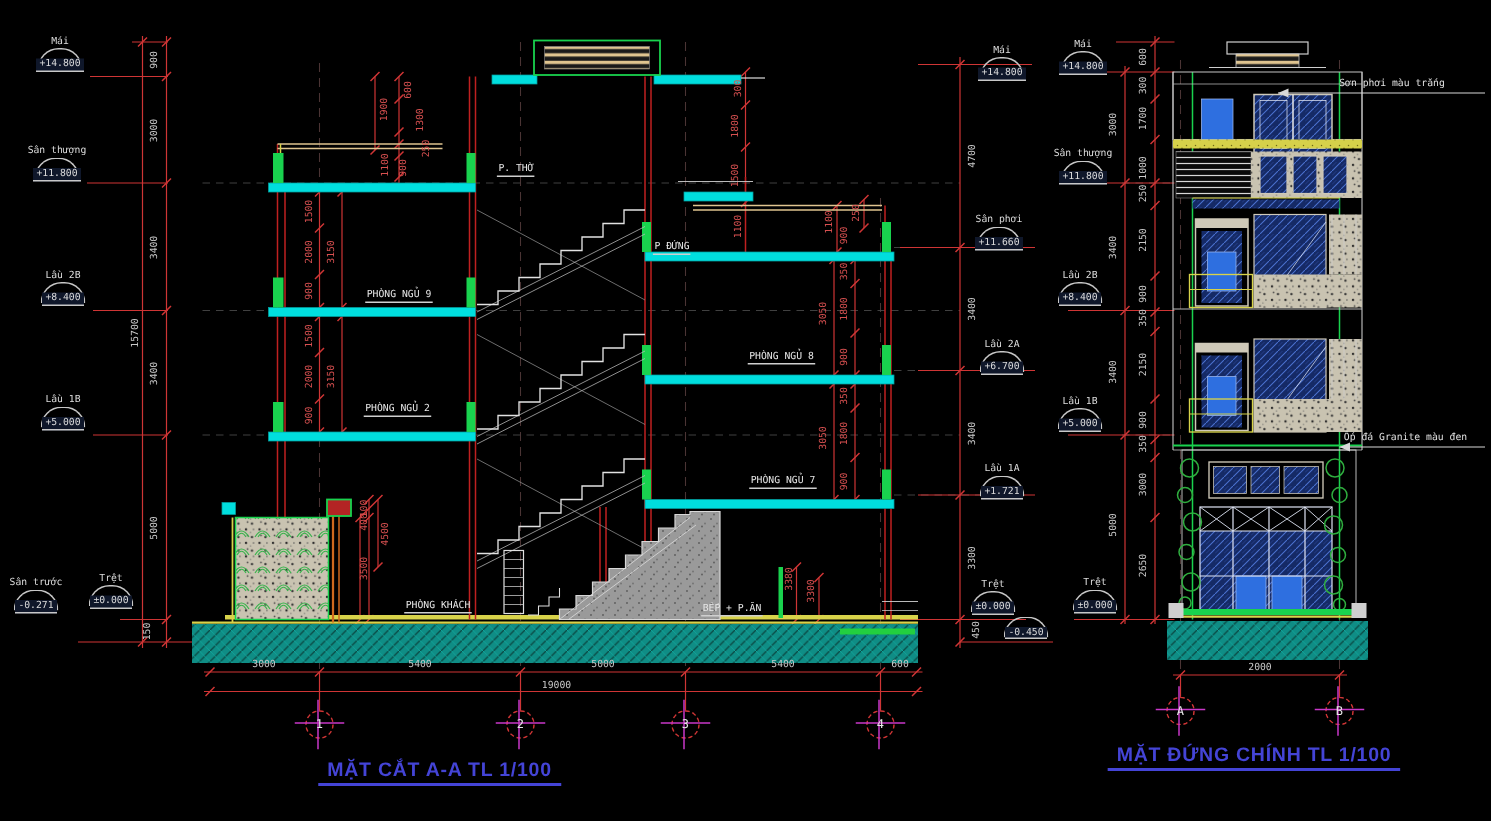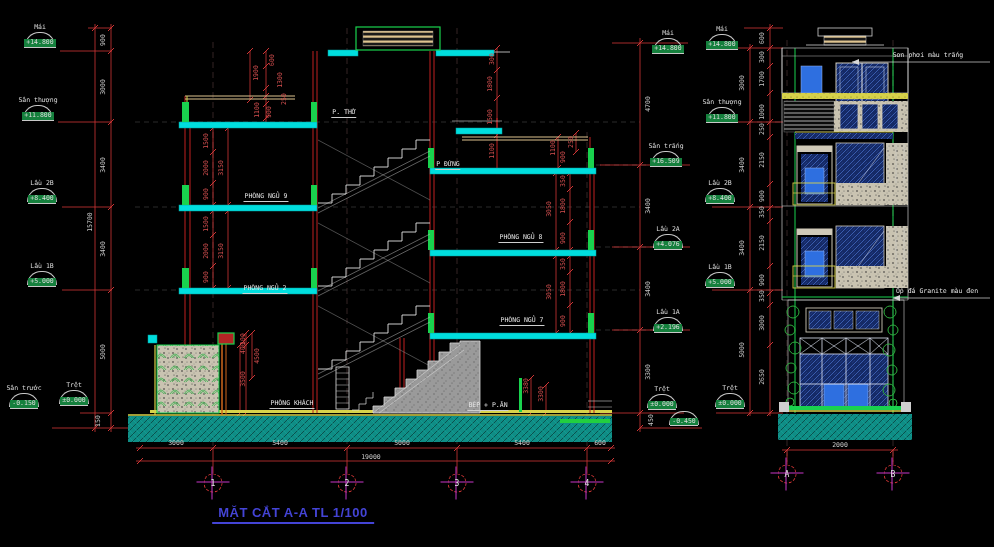--- a/index.html
+++ b/index.html
@@ -13,21 +13,21 @@
   .rm{position:absolute;transform:translate(-50%,-50%);color:#e6e6e6;font-size:6.5px;
       border-bottom:1px solid #cfcfcf;padding:0 1px 1px;white-space:nowrap;z-index:3;}
   .note{position:absolute;transform:translate(-50%,-50%);color:#e0e0e0;font-size:6.5px;
       white-space:nowrap;z-index:3;}
   .lvl{position:absolute;width:60px;text-align:center;color:#dcdcdc;font-size:6.5px;
       line-height:1.15;z-index:3;}
   .lvl-name{white-space:nowrap;}
   .lvl-arc{width:28px;height:13px;border:1px solid #c8c8c8;border-bottom:none;
       border-radius:14px 14px 0 0;margin:1px auto -7px auto;}
   .lvl-val{display:inline-block;border-bottom:1px solid #c8c8c8;padding:0 2px;
-      background:#15803d;white-space:nowrap;}
+      background:#0f172a;white-space:nowrap;}
   .bub{position:absolute;width:17px;height:17px;border:1px dashed #cf3535;border-radius:50%;
       color:#e8e8e8;font-size:8px;display:flex;align-items:center;justify-content:center;
       transform:translate(-50%,-50%);z-index:4;background:#000;}
   .bub::before{content:"";position:absolute;left:-8px;right:-8px;top:7px;height:0;
       border-top:1px solid #c837c8;}
   .bub::after{content:"";position:absolute;top:-8px;bottom:-8px;left:7px;width:0;
       border-left:1px solid #c837c8;}
   .bub span{position:relative;z-index:2;}
   .ttl{position:absolute;transform:translateX(-50%);color:#4444d6;
       font:bold 13px "Liberation Sans",sans-serif;letter-spacing:.5px;
@@ -358,27 +358,27 @@
 <line x1="852" y1="62" x2="990" y2="62" stroke="#d8d8d8" stroke-width="0.7"></line>
 <polygon points="852,62 859,59 859,65" fill="#d8d8d8"></polygon>
 <line x1="893" y1="298" x2="990" y2="298" stroke="#d8d8d8" stroke-width="0.7"></line>
 <polygon points="893,298 900,295 900,301" fill="#d8d8d8"></polygon>
 </svg>
 
 <div class="lvl" style="left:10px;top:24px"><div class="lvl-name">Mái</div><div class="lvl-arc"></div><div class="lvl-val">+14.800</div></div>
 <div class="lvl" style="left:8px;top:97px"><div class="lvl-name">Sân thượng</div><div class="lvl-arc"></div><div class="lvl-val">+11.800</div></div>
 <div class="lvl" style="left:12px;top:180px"><div class="lvl-name">Lầu 2B</div><div class="lvl-arc"></div><div class="lvl-val">+8.400</div></div>
 <div class="lvl" style="left:12px;top:263px"><div class="lvl-name">Lầu 1B</div><div class="lvl-arc"></div><div class="lvl-val">+5.000</div></div>
-<div class="lvl" style="left:-6px;top:385px"><div class="lvl-name">Sân trước</div><div class="lvl-arc"></div><div class="lvl-val">-0.150</div></div>
+<div class="lvl" style="left:-6px;top:385px"><div class="lvl-name">Sân trước</div><div class="lvl-arc"></div><div class="lvl-val">-0.271</div></div>
 <div class="lvl" style="left:44px;top:382px"><div class="lvl-name">Trệt</div><div class="lvl-arc"></div><div class="lvl-val">±0.000</div></div>
 
 <div class="lvl" style="left:638px;top:30px"><div class="lvl-name">Mái</div><div class="lvl-arc"></div><div class="lvl-val">+14.800</div></div>
-<div class="lvl" style="left:636px;top:143px"><div class="lvl-name">Sân trắng</div><div class="lvl-arc"></div><div class="lvl-val">+16.509</div></div>
-<div class="lvl" style="left:638px;top:226px"><div class="lvl-name">Lầu 2A</div><div class="lvl-arc"></div><div class="lvl-val">+4.076</div></div>
-<div class="lvl" style="left:638px;top:309px"><div class="lvl-name">Lầu 1A</div><div class="lvl-arc"></div><div class="lvl-val">+2.196</div></div>
+<div class="lvl" style="left:636px;top:143px"><div class="lvl-name">Sân phơi</div><div class="lvl-arc"></div><div class="lvl-val">+11.660</div></div>
+<div class="lvl" style="left:638px;top:226px"><div class="lvl-name">Lầu 2A</div><div class="lvl-arc"></div><div class="lvl-val">+6.700</div></div>
+<div class="lvl" style="left:638px;top:309px"><div class="lvl-name">Lầu 1A</div><div class="lvl-arc"></div><div class="lvl-val">+1.721</div></div>
 <div class="lvl" style="left:632px;top:386px"><div class="lvl-name">Trệt</div><div class="lvl-arc"></div><div class="lvl-val">±0.000</div></div>
 <div class="lvl" style="left:654px;top:410px"><div class="lvl-name"></div><div class="lvl-arc"></div><div class="lvl-val">-0.450</div></div>
 
 <div class="lvl" style="left:692px;top:26px"><div class="lvl-name">Mái</div><div class="lvl-arc"></div><div class="lvl-val">+14.800</div></div>
 <div class="lvl" style="left:692px;top:99px"><div class="lvl-name">Sân thượng</div><div class="lvl-arc"></div><div class="lvl-val">+11.800</div></div>
 <div class="lvl" style="left:690px;top:180px"><div class="lvl-name">Lầu 2B</div><div class="lvl-arc"></div><div class="lvl-val">+8.400</div></div>
 <div class="lvl" style="left:690px;top:264px"><div class="lvl-name">Lầu 1B</div><div class="lvl-arc"></div><div class="lvl-val">+5.000</div></div>
 <div class="lvl" style="left:700px;top:385px"><div class="lvl-name">Trệt</div><div class="lvl-arc"></div><div class="lvl-val">±0.000</div></div>
 
 <span class="d v" style="left:103px;top:40px">900</span>
@@ -452,21 +452,21 @@
 <span class="d v" style="left:762px;top:212px">350</span>
 <span class="d v" style="left:762px;top:243px">2150</span>
 <span class="d v" style="left:762px;top:280px">900</span>
 <span class="d v" style="left:762px;top:296px">350</span>
 <span class="d v" style="left:762px;top:323px">3000</span>
 <span class="d v" style="left:762px;top:377px">2650</span>
 <span class="d" style="left:840px;top:445px">2000</span>
 
 <span class="rm" style="left:344px;top:113px">P. THỜ</span>
 <span class="rm" style="left:266px;top:197px">PHÒNG NGỦ 9</span>
-<span class="rm" style="left:265px;top:289px">PHÒNG NGỦ 2</span>
+<span class="rm" style="left:265px;top:273px">PHÒNG NGỦ 2</span>
 <span class="rm" style="left:292px;top:404px">PHÒNG KHÁCH</span>
 <span class="rm" style="left:448px;top:165px">P ĐỨNG</span>
 <span class="rm" style="left:521px;top:238px">PHÒNG NGỦ 8</span>
 <span class="rm" style="left:522px;top:321px">PHÒNG NGỦ 7</span>
 <span class="rm" style="left:488px;top:406px">BẾP + P.ĂN</span>
 
 <span class="note" style="left:928px;top:55px">Sơn phơi màu trắng</span>
 <span class="note" style="left:937px;top:291px">Ốp đá Granite màu đen</span>
 
 <div class="bub" style="left:213px;top:483px">
@@ -482,14 +482,15 @@
       <span>4</span>
     </div>
 <div class="bub" style="left:787px;top:474px">
       <span>A</span>
     </div>
 <div class="bub" style="left:893px;top:474px">
       <span>B</span>
     </div>
 
 <div class="ttl" style="left:293px;top:505px">MẶT CẮT A-A TL 1/100</div>
+<div class="ttl" style="left:836px;top:495px">MẶT ĐỨNG CHÍNH  TL 1/100</div>
 
 </div>
 
 </body></html>

